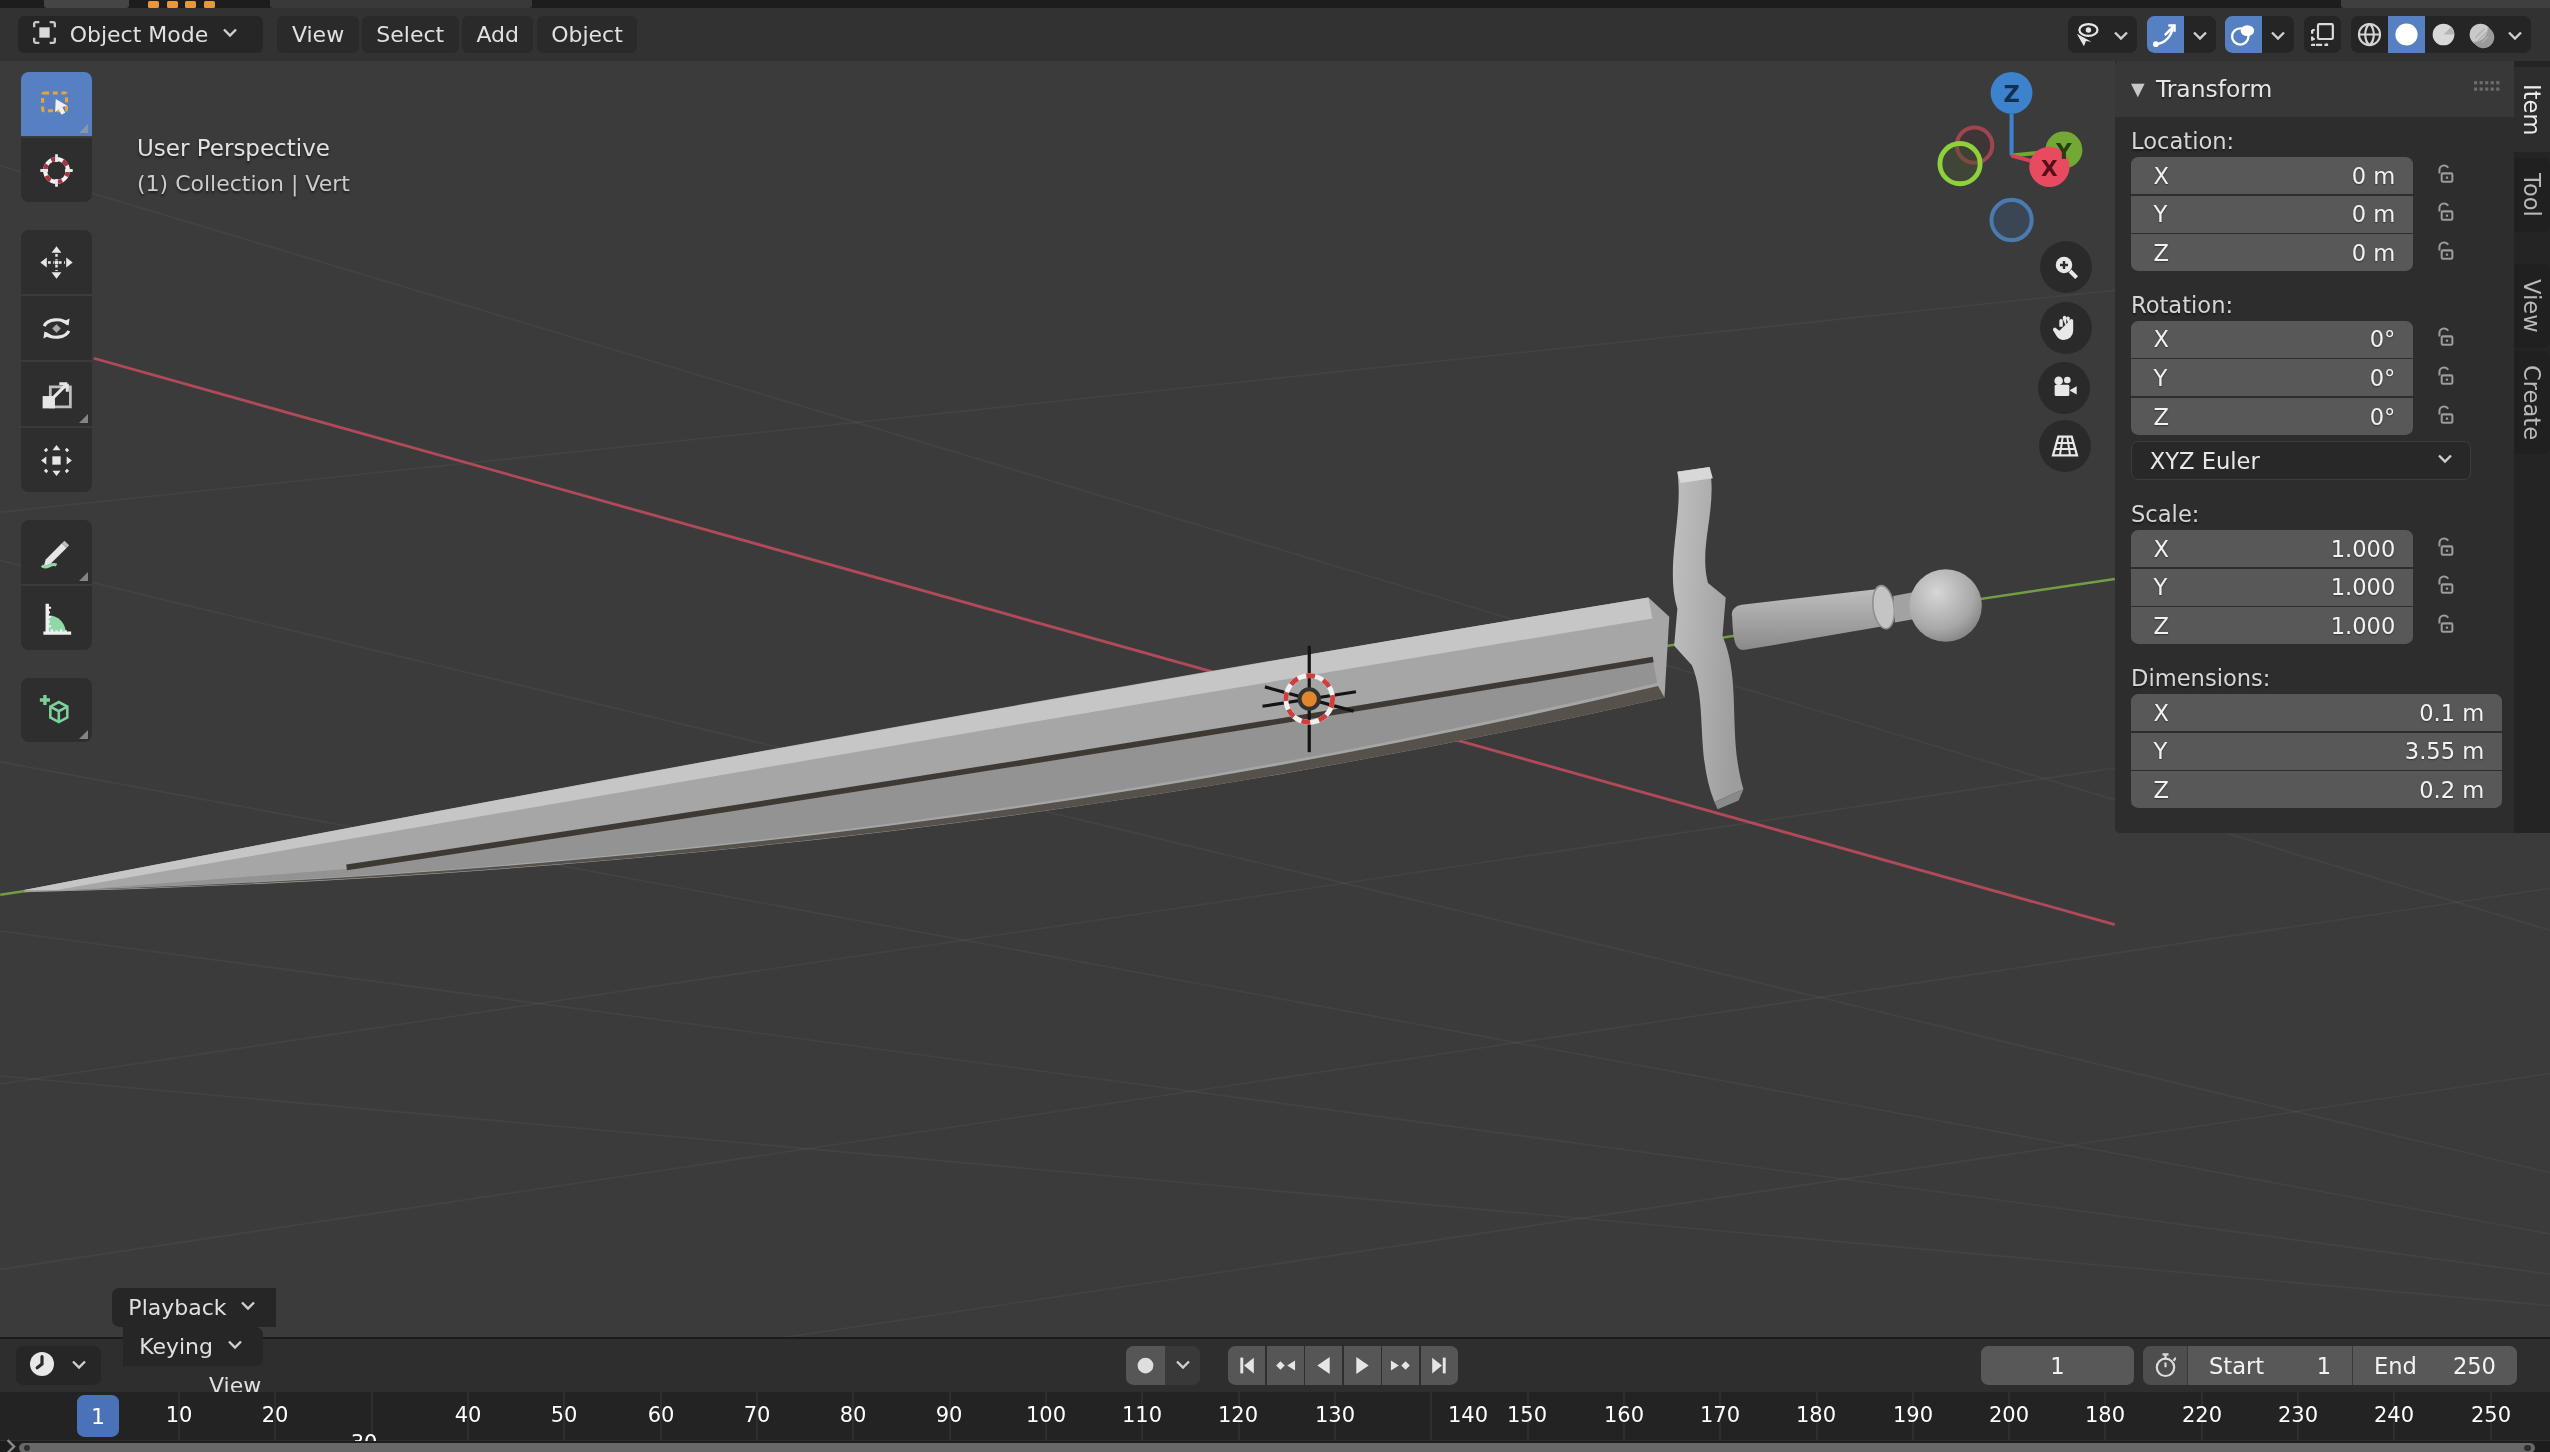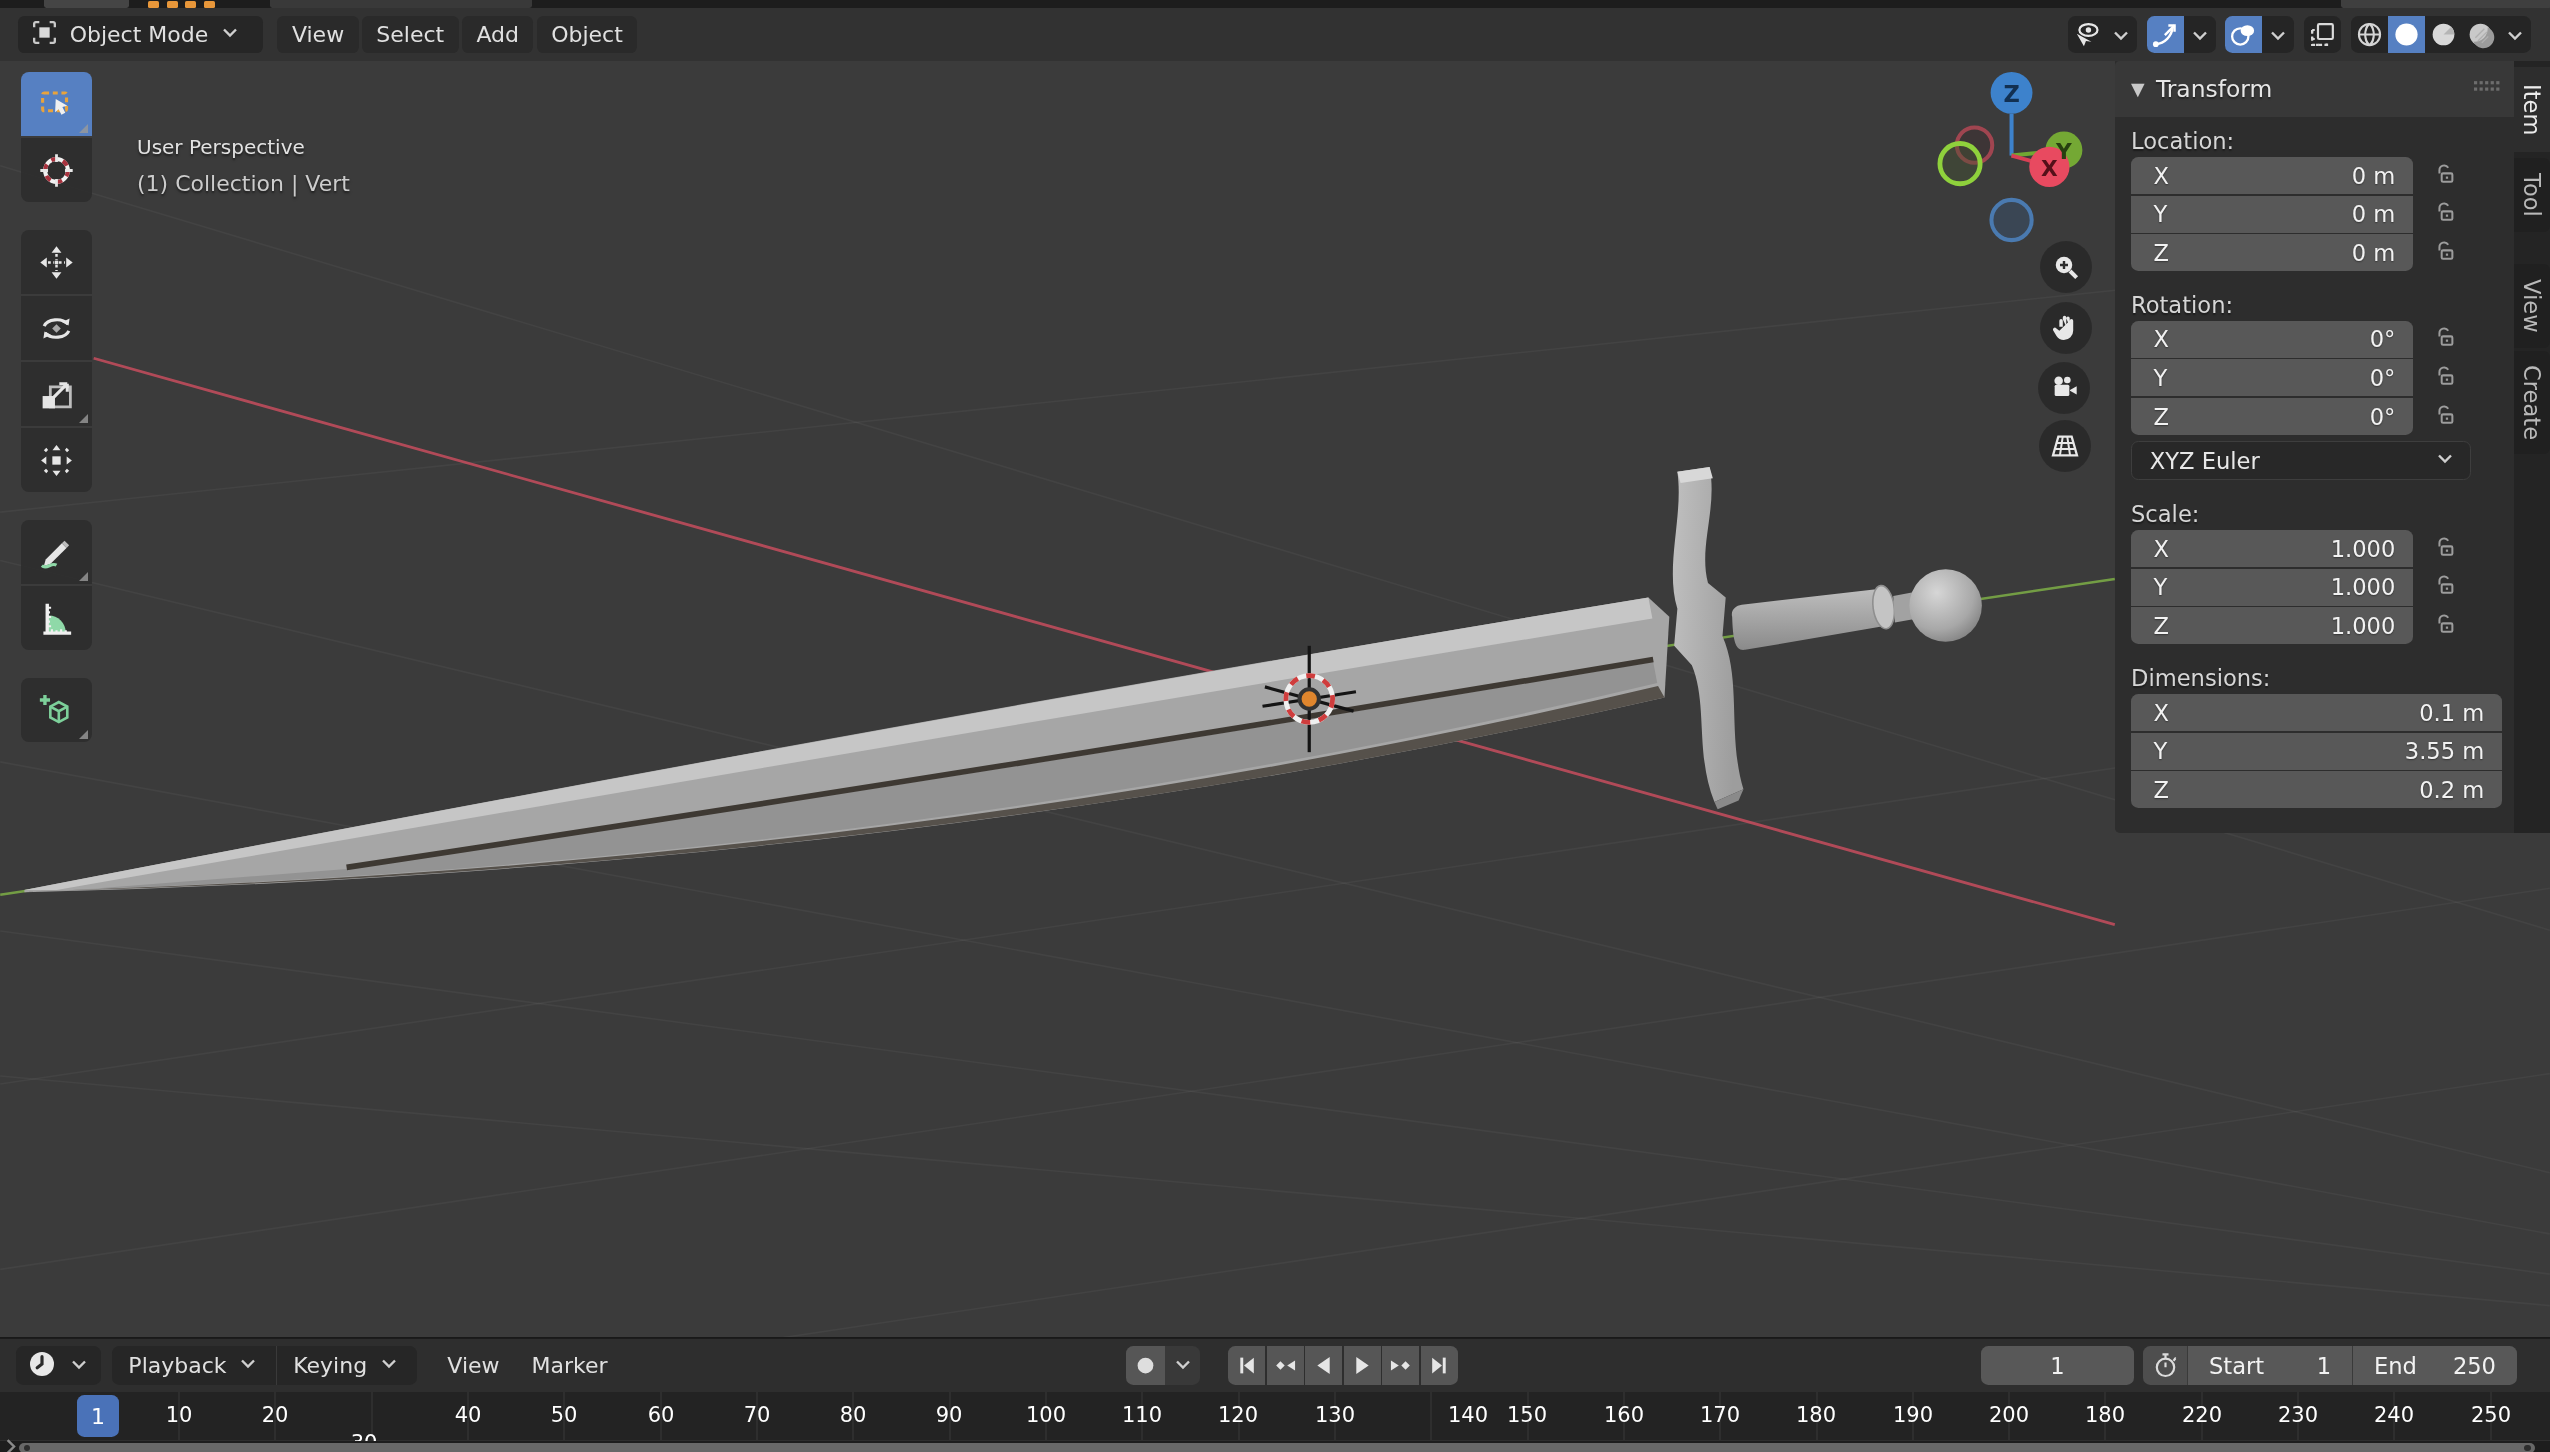--- a/index.html
+++ b/index.html
@@ -23,21 +23,21 @@
   .hspacer{flex:1;}
   .icgroup{display:flex;align-items:center;background:#252525;border-radius:7.3px;height:37px;margin-left:9.7px;overflow:hidden;}
   .icbtn{width:37px;height:37px;display:flex;align-items:center;justify-content:center;}
   .icbtn.wide{width:32px;}
   .icbtn.active{background:var(--accent);}
   .icbtn svg{display:block;}
   #hdr-right{display:flex;align-items:center;margin-right:19.3px;}
   
   #viewport{left:0;top:61px;width:2550px;height:1276px;background:#3b3b3b;overflow:hidden;}
   #scene{position:absolute;left:0;top:0;}
-  #vp-label1{left:137px;top:74px;font-size:20px;color:#e2e2e2;text-shadow:0 1.6px 2.4px rgba(0,0,0,.55);}
+  #vp-label1{left:137px;top:74px;font-size:23px;color:#e2e2e2;text-shadow:0 1.6px 2.4px rgba(0,0,0,.55);}
   #vp-label2{left:137px;top:110px;font-size:22px;color:#cccccc;text-shadow:0 1.6px 2.4px rgba(0,0,0,.55);}
   
   #toolbar{left:21px;top:11.3px;width:73px;}
   .tool{position:absolute;left:0;width:71px;height:64px;background:#2c2c2cdd;display:flex;align-items:center;justify-content:center;}
   .tool.grptop{border-radius:8px 8px 0 0;}
   .tool.grpbot{border-radius:0 0 8px 8px;}
   .tool.solo{border-radius:8px;}
   .tool.active{background:var(--accent);}
   .tool .corner{position:absolute;right:4px;bottom:3.2px;width:0;height:0;
       border-left:9.7px solid transparent;border-bottom:9.7px solid #9a9a9a;opacity:.8;}
@@ -69,21 +69,21 @@
   .dropdown .dchev{margin-left:auto;margin-right:13px;} .mt22{margin-top:17.7px;}
   
   #sidetabs{left:2514px;top:61px;width:36px;height:772px;background:#242424;}
   .vtab{position:absolute;left:0;width:36px;display:flex;align-items:center;justify-content:center;
         writing-mode:vertical-rl;font-size:22.6px;color:#b9b9b9;background:#202020;border-radius:0 6.4px 6.4px 0;}
   .vtab.active{background:#2d2d2d;color:#ececec;border-radius:0;}
   
   #timeline{left:0;top:1338px;width:2550px;height:114px;background:#2e2e2e;border-top:1.6px solid #1c1c1c;}
   #tl-header{position:absolute;left:0;top:0;width:2550px;height:53px;display:flex;align-items:center;}
   #tl-edbtn{margin-left:16px;background:#262626;border-radius:7.3px;height:39px;display:flex;align-items:center;padding:0 9.7px;}
-  #tl-menus{display:flex;margin-left:11.3px;align-items:flex-start;}
+  #tl-menus{display:flex;margin-left:11.3px;align-items:flex-end;flex-direction:column;}
   .tlmenu{font-size:22px;color:#e0e0e0;height:39px;display:flex;align-items:center;padding:0 16px;}
   .tlmenu.dark{background:#262626;}
   .tlmenu.dark.left{border-radius:7.3px 0 0 7.3px;border-right:0.8px solid #3a3a3a;}
   .tlmenu.dark.right{border-radius:0 7.3px 7.3px 0;margin-right:14.5px;}
   #transport{position:absolute;left:1228px;top:7.3px;display:flex;gap:1.6px;}
   .tpbtn{width:37px;height:39px;background:#565656;display:flex;align-items:center;justify-content:center;}
   .tpbtn.first{border-radius:7.3px 0 0 7.3px;}
   .tpbtn.last{border-radius:0 7.3px 7.3px 0;}
   #recgrp{position:absolute;left:1126px;top:7.3px;display:flex;border-radius:7.3px;overflow:hidden;}
   #rec-left{width:39px;height:39px;background:#565656;display:flex;align-items:center;justify-content:center;}

